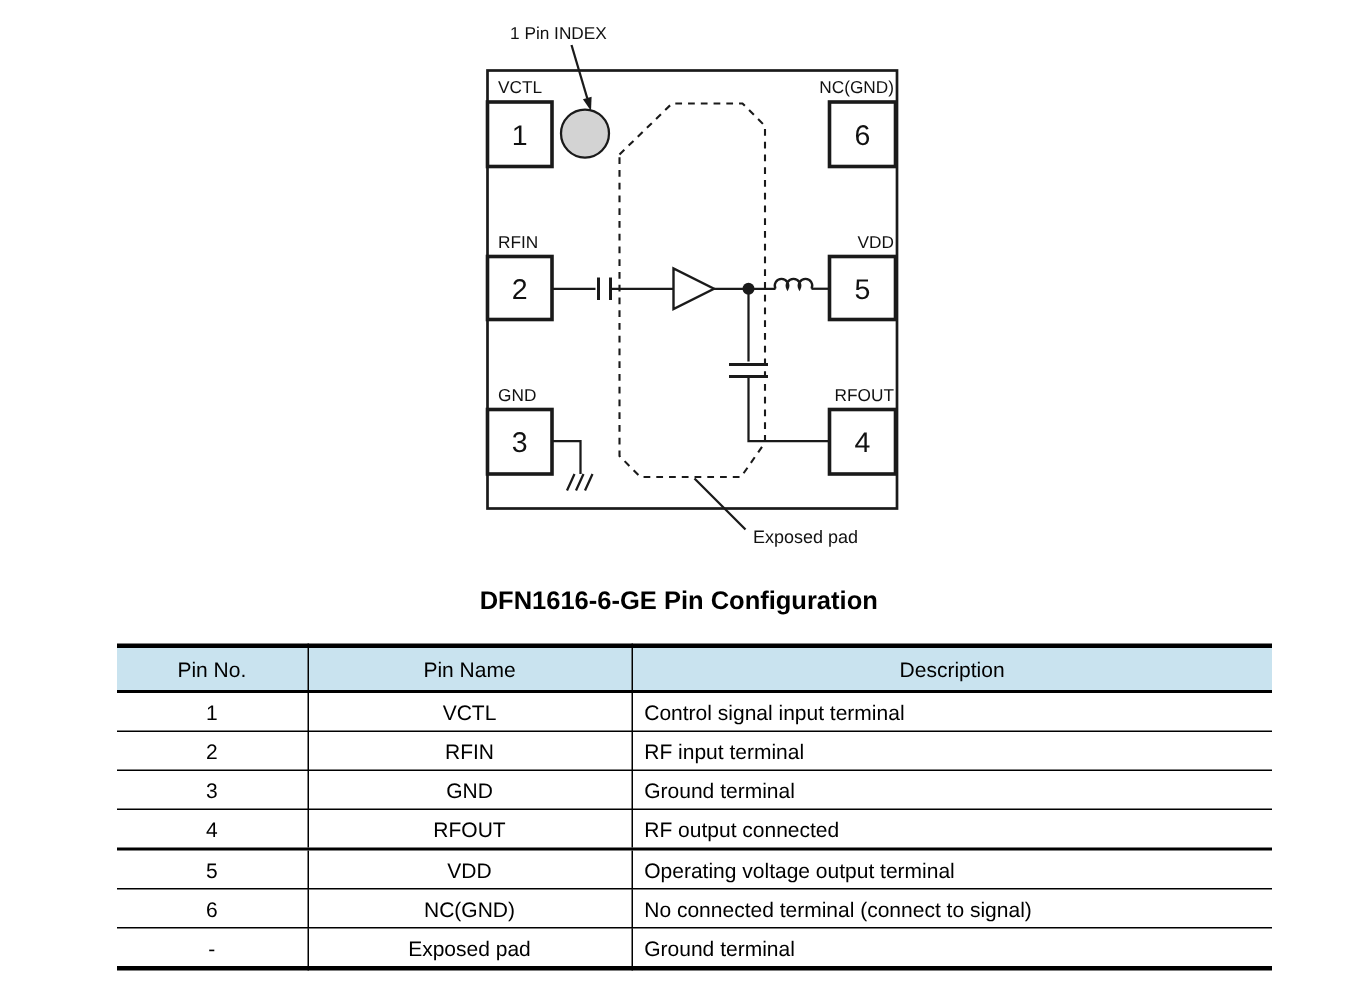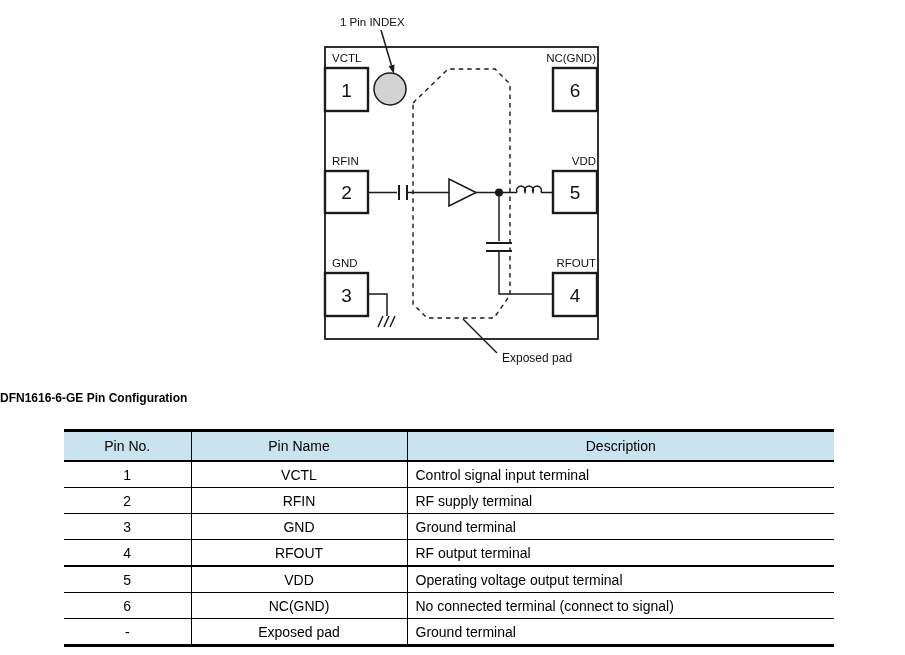--- a/index.html
+++ b/index.html
@@ -13,24 +13,24 @@
   svg .wire    { fill:none; stroke:#1a1a1a; stroke-width:1.5; }
   svg .plate   { stroke:#1a1a1a; stroke-width:2; }
   svg .dashed  { fill:none; stroke:#1a1a1a; stroke-width:1.4; stroke-dasharray:4.5 4; }
   svg .index-circle { stroke:#1a1a1a; stroke-width:1.5; }
   svg text { fill:#111; font-family:"Liberation Sans", sans-serif; }
   svg .pin-num   { font-size:19px; }
   svg .pin-label { font-size:11.5px; }
   svg .anno      { font-size:12px; }
   .title {
     position:absolute; top:391px; left:0; width:100%;
-    font-size:12px; font-weight:bold; color:#000;
+    text-align:center; font-size:17px; font-weight:bold; color:#000;
   }
   table.pin-table {
-    position:absolute; left:64px; top:429px; width:770px;
+    position:absolute; left:78px; top:429px; width:770px;
     border-collapse:collapse; table-layout:fixed;
     font-size:14px; color:#000;
     border-top:3px solid #000; border-bottom:3px solid #000;
   }
   table.pin-table th {
     background:#C9E3EF; font-weight:normal; height:28px;
     border-bottom:2.5px solid #000; text-align:center; padding:0;
   }
   table.pin-table td { height:25px; border-bottom:1px solid #000; padding:0; }
   table.pin-table tr.thick-after td { border-bottom:2.5px solid #000; }
@@ -116,31 +116,31 @@
     </thead>
     <tbody>
       <tr>
         <td class="sep-r cell-center">1</td>
         <td class="sep-r cell-center">VCTL</td>
         <td class="cell-desc">Control signal input terminal</td>
       </tr>
       <tr>
         <td class="sep-r cell-center">2</td>
         <td class="sep-r cell-center">RFIN</td>
-        <td class="cell-desc">RF supply terminal</td>
+        <td class="cell-desc">RF input terminal</td>
       </tr>
       <tr>
         <td class="sep-r cell-center">3</td>
         <td class="sep-r cell-center">GND</td>
         <td class="cell-desc">Ground terminal</td>
       </tr>
       <tr class="thick-after">
         <td class="sep-r cell-center">4</td>
         <td class="sep-r cell-center">RFOUT</td>
-        <td class="cell-desc">RF output terminal</td>
+        <td class="cell-desc">RF output connected</td>
       </tr>
       <tr>
         <td class="sep-r cell-center">5</td>
         <td class="sep-r cell-center">VDD</td>
         <td class="cell-desc">Operating voltage output terminal</td>
       </tr>
       <tr>
         <td class="sep-r cell-center">6</td>
         <td class="sep-r cell-center">NC(GND)</td>
         <td class="cell-desc">No connected terminal (connect to signal)</td>

